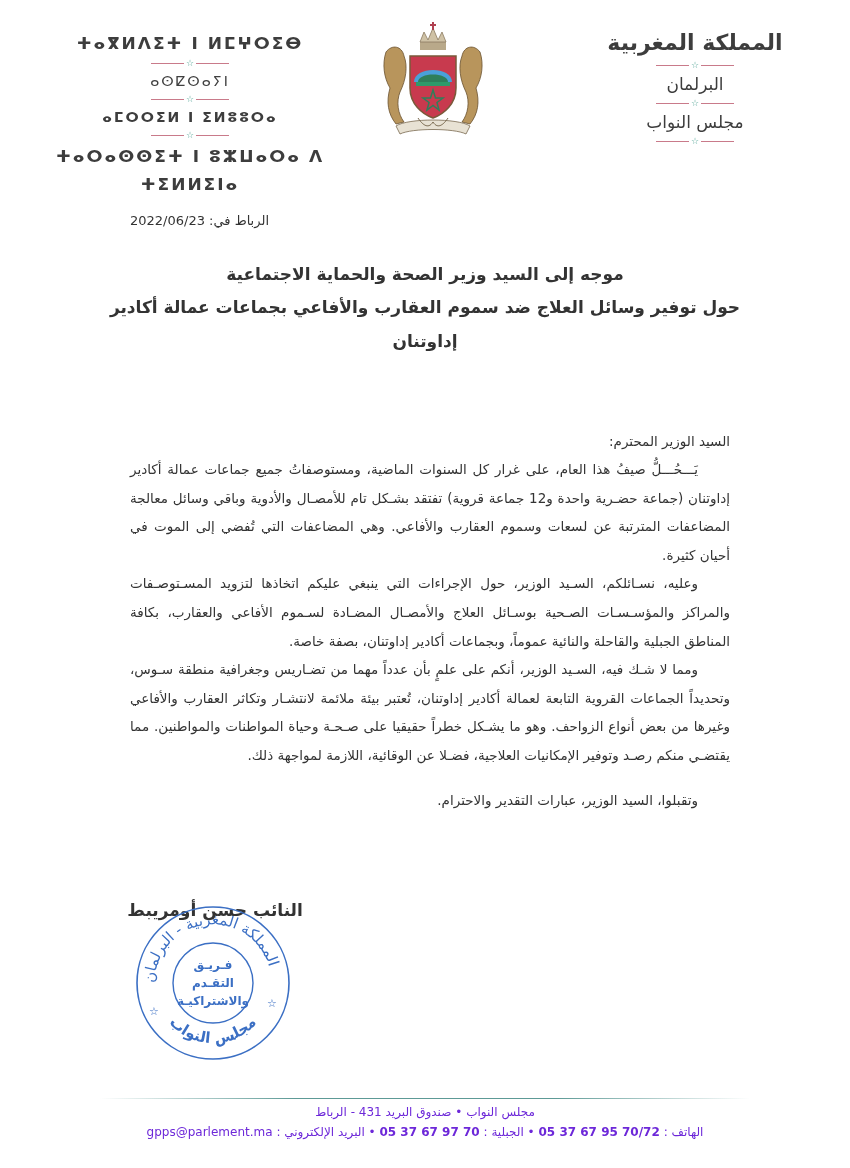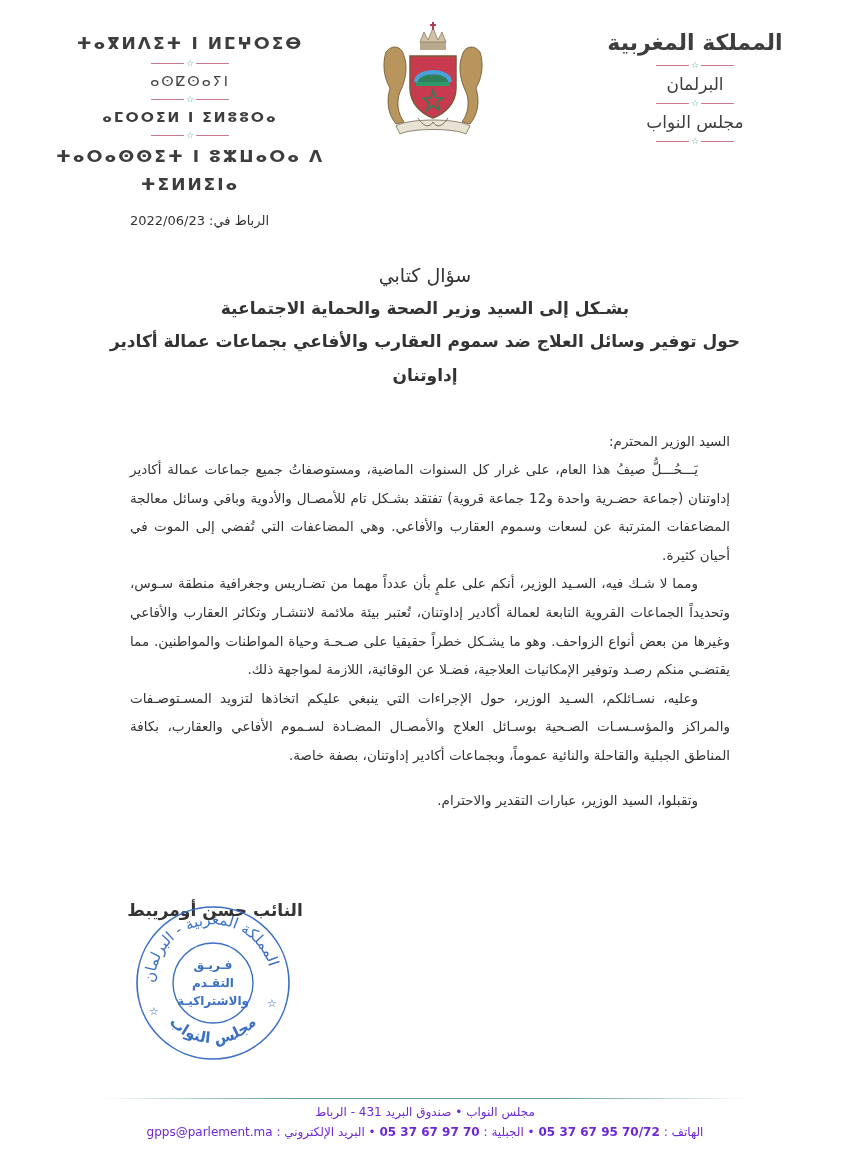--- a/index.html
+++ b/index.html
@@ -129,30 +129,29 @@
     <path d="M40 96 C44 102 50 108 55 100 C60 108 66 102 70 96" fill="none" stroke="#7a6a50" stroke-width="1"></path>
   </svg>
 </div>
 
 <div class="abs date">
   <span>الرباط في:</span>
   <span>2022/06/23</span>
 </div>
 
 <div class="abs title-block">
-  <div class="t-main">سؤال كتابي</div>
-  <div class="t-sub">بشـكل إلى السيد وزير الصحة والحماية الاجتماعية</div>
+  <div class="t-sub">موجه إلى السيد وزير الصحة والحماية الاجتماعية</div>
   <div class="t-topic">حول توفير وسائل العلاج ضد سموم العقارب والأفاعي بجماعات عمالة أكادير إداوتنان</div>
 </div>
 
 <div class="abs body">
   <div class="salutation">السيد الوزير المحترم:</div>
   <p>يَـــحُـــلُّ صيفُ هذا العام، على غرار كل السنوات الماضية، ومستوصفاتُ جميع جماعات عمالة أكادير إداوتنان (جماعة حضـرية واحدة و12 جماعة قروية) تفتقد بشـكل تام للأمصـال والأدوية وباقي وسائل معالجة المضاعفات المترتبة عن لسعات وسموم العقارب والأفاعي. وهي المضاعفات التي تُفضي إلى الموت في أحيان كثيرة.</p>
+  <p>وعليه، نسـائلكم، السـيد الوزير، حول الإجراءات التي ينبغي عليكم اتخاذها لتزويد المسـتوصـفات والمراكز والمؤسـسـات الصـحية بوسـائل العلاج والأمصـال المضـادة لسـموم الأفاعي والعقارب، بكافة المناطق الجبلية والقاحلة والنائية عموماً، وبجماعات أكادير إداوتنان، بصفة خاصة.</p>
   <p>ومما لا شـك فيه، السـيد الوزير، أنكم على علمٍ بأن عدداً مهما من تضـاريس وجغرافية منطقة سـوس، وتحديداً الجماعات القروية التابعة لعمالة أكادير إداوتنان، تُعتبر بيئة ملائمة لانتشـار وتكاثر العقارب والأفاعي وغيرها من بعض أنواع الزواحف. وهو ما يشـكل خطراً حقيقيا على صـحـة وحياة المواطنات والمواطنين. مما يقتضـي منكم رصـد وتوفير الإمكانيات العلاجية، فضـلا عن الوقائية، اللازمة لمواجهة ذلك.</p>
-  <p>وعليه، نسـائلكم، السـيد الوزير، حول الإجراءات التي ينبغي عليكم اتخاذها لتزويد المسـتوصـفات والمراكز والمؤسـسـات الصـحية بوسـائل العلاج والأمصـال المضـادة لسـموم الأفاعي والعقارب، بكافة المناطق الجبلية والقاحلة والنائية عموماً، وبجماعات أكادير إداوتنان، بصفة خاصة.</p>
   <p class="closing">وتقبلوا، السيد الوزير، عبارات التقدير والاحترام.</p>
 </div>
 
 <div class="abs signer">النائب حسن أومريبط</div>
 
 <div class="abs stamp">
   <svg width="160" height="160" viewBox="0 0 160 160">
     <defs>
       <path id="arcTop" d="M 22 88 A 58 58 0 0 1 138 72"></path>
       <path id="arcBot" d="M 38 122 A 58 58 0 0 0 122 122"></path>

